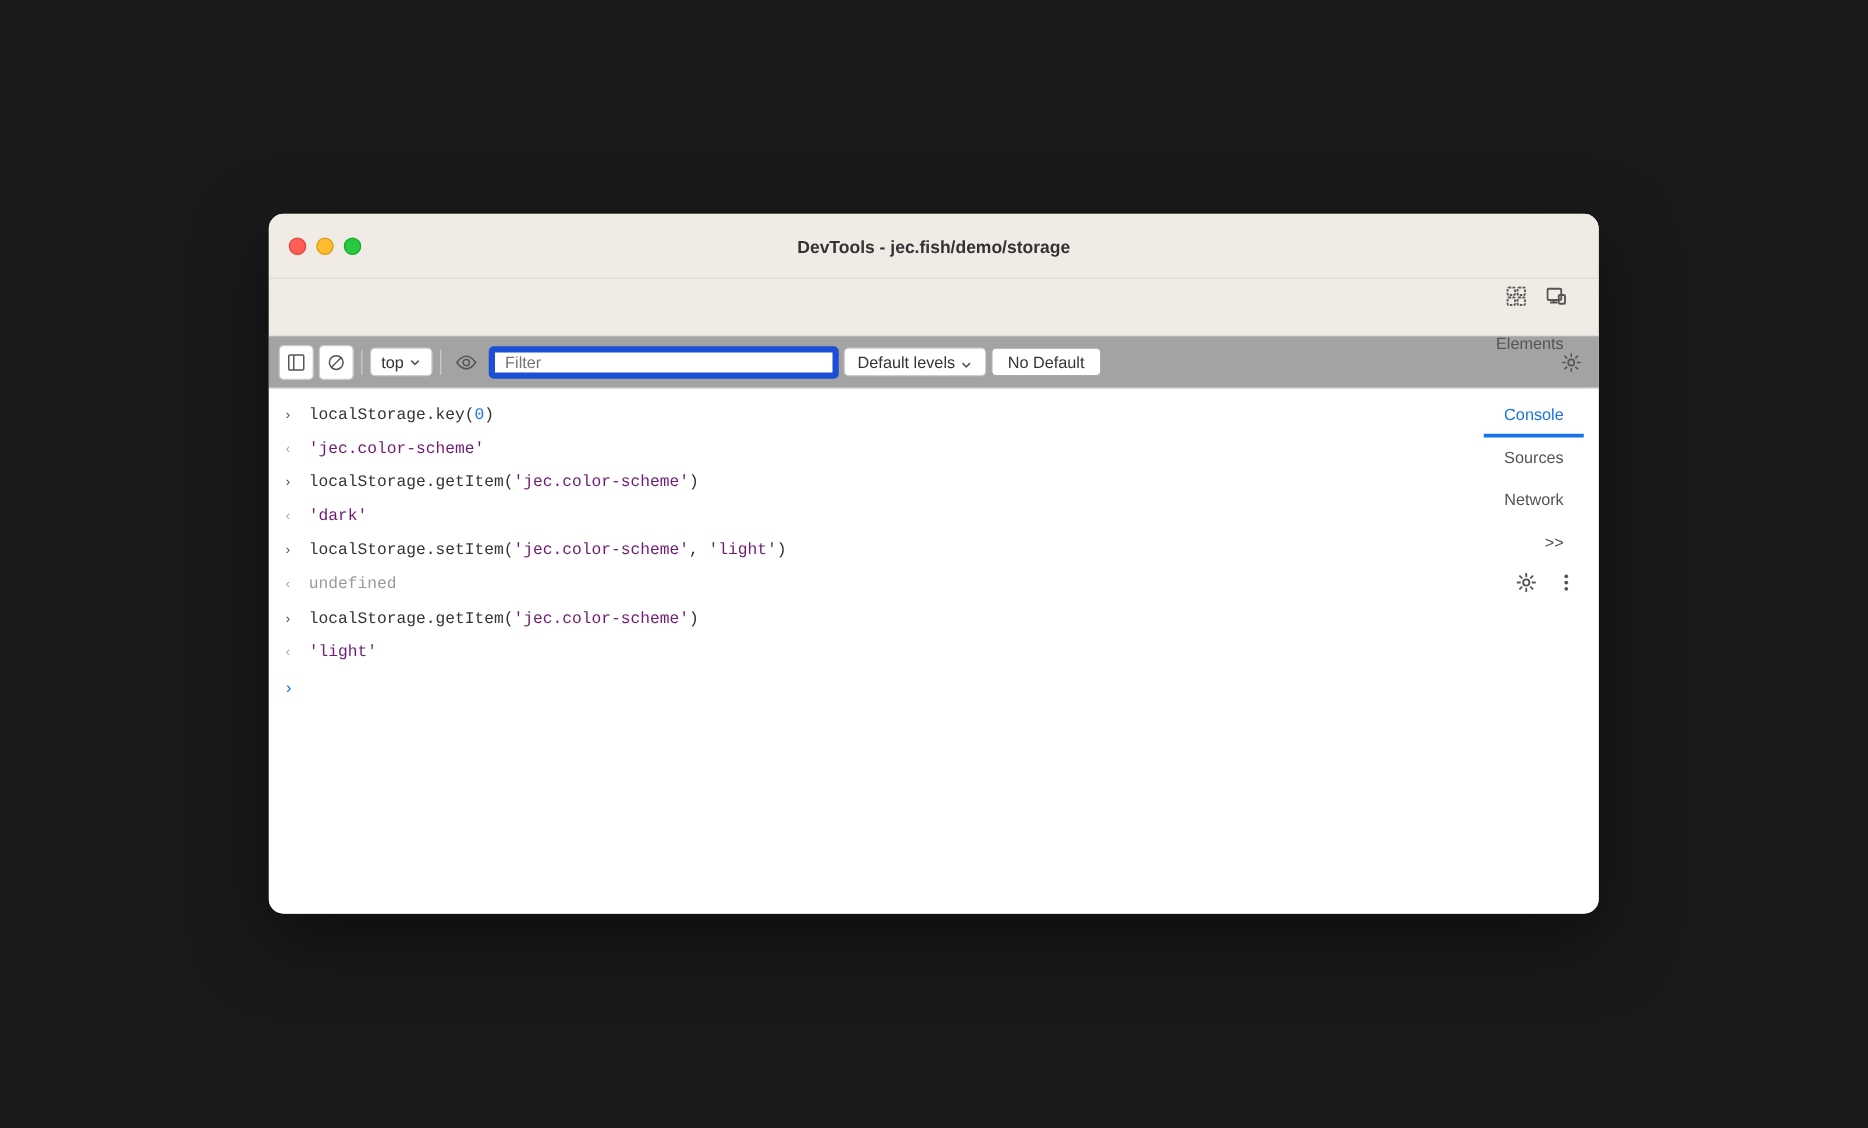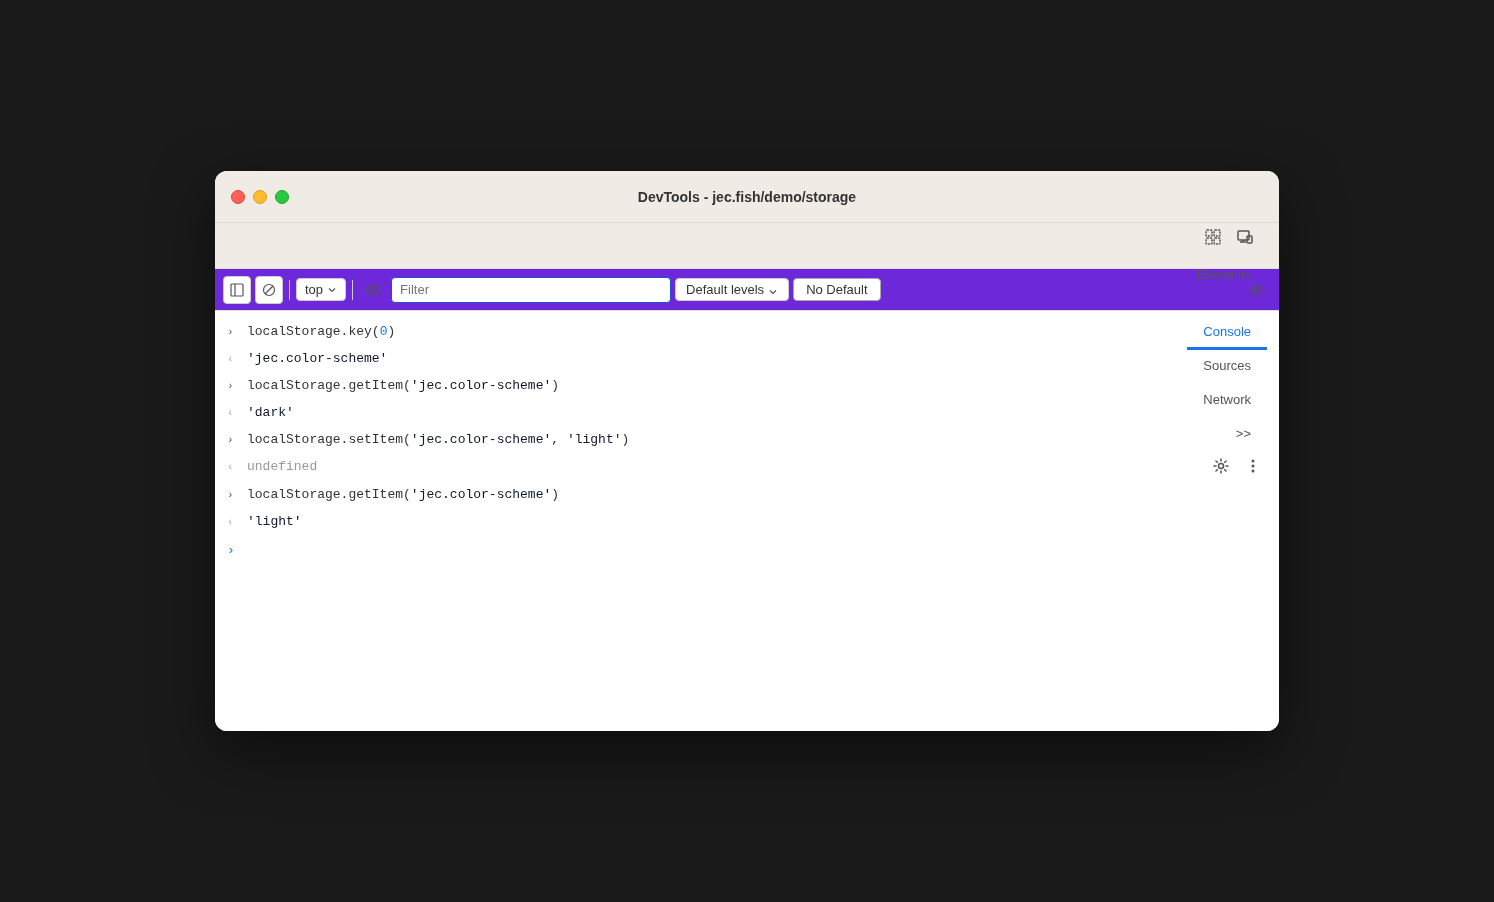--- a/index.html
+++ b/index.html
@@ -118,21 +118,21 @@
     .tab-bar-right {
       margin-left: auto;
       display: flex;
       align-items: center;
       gap: 4px;
       padding-bottom: 8px;
     }
 
     
     .console-toolbar {
-      background: #6d28d9;
+      background: #a3a3a3;
       display: flex;
       align-items: center;
       padding: 4px 8px;
       gap: 4px;
       border-bottom: 1px solid #e0dbd4;
       height: 42px;
     }
 
     .toolbar-icon-btn {
       width: 28px;
@@ -179,21 +179,21 @@
       color: #555;
       font-size: 16px;
       border: none;
       background: none;
     }
 
     .filter-input {
       flex: 1;
       max-width: 280px;
       height: 26px;
-      border: 1px solid #1d4ed8;
+      border: 5px solid #1d4ed8;
       border-radius: 4px;
       padding: 0 8px;
       font-size: 13px;
       background: #fff;
       color: #333;
       outline: none;
     }
 
     .default-levels-btn {
       display: flex;
@@ -251,21 +251,21 @@
 
     .code-text {
       color: #333;
     }
 
     .code-number {
       color: #1a73e8;
     }
 
     .code-string {
-      color: #0f172a;
+      color: #701a75;
     }
 
     .code-gray {
       color: #999;
     }
 
     .console-input-line {
       display: flex;
       align-items: center;
       padding: 4px 12px;

